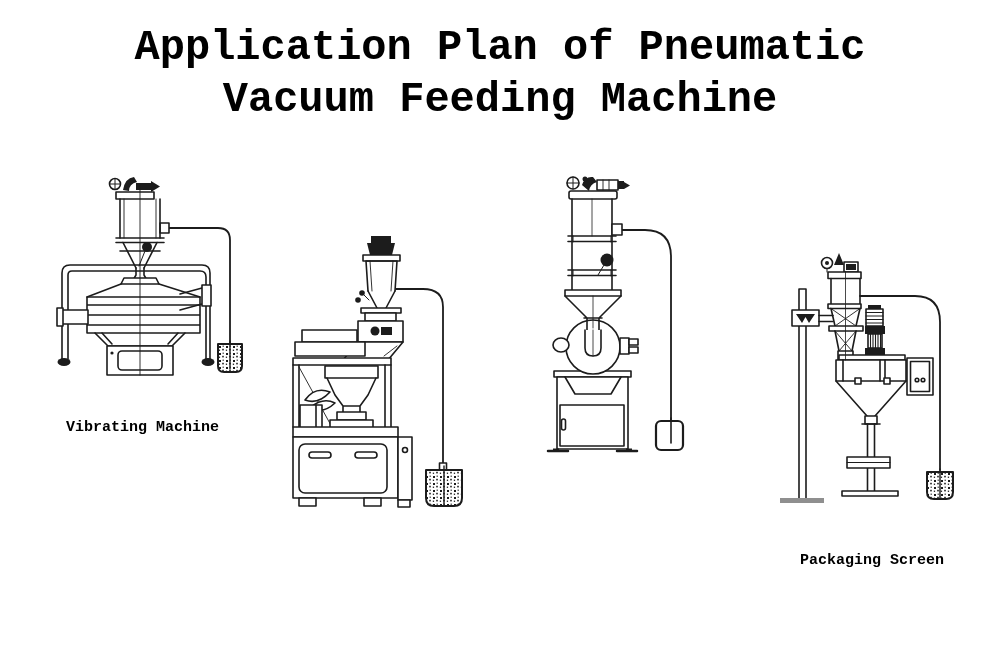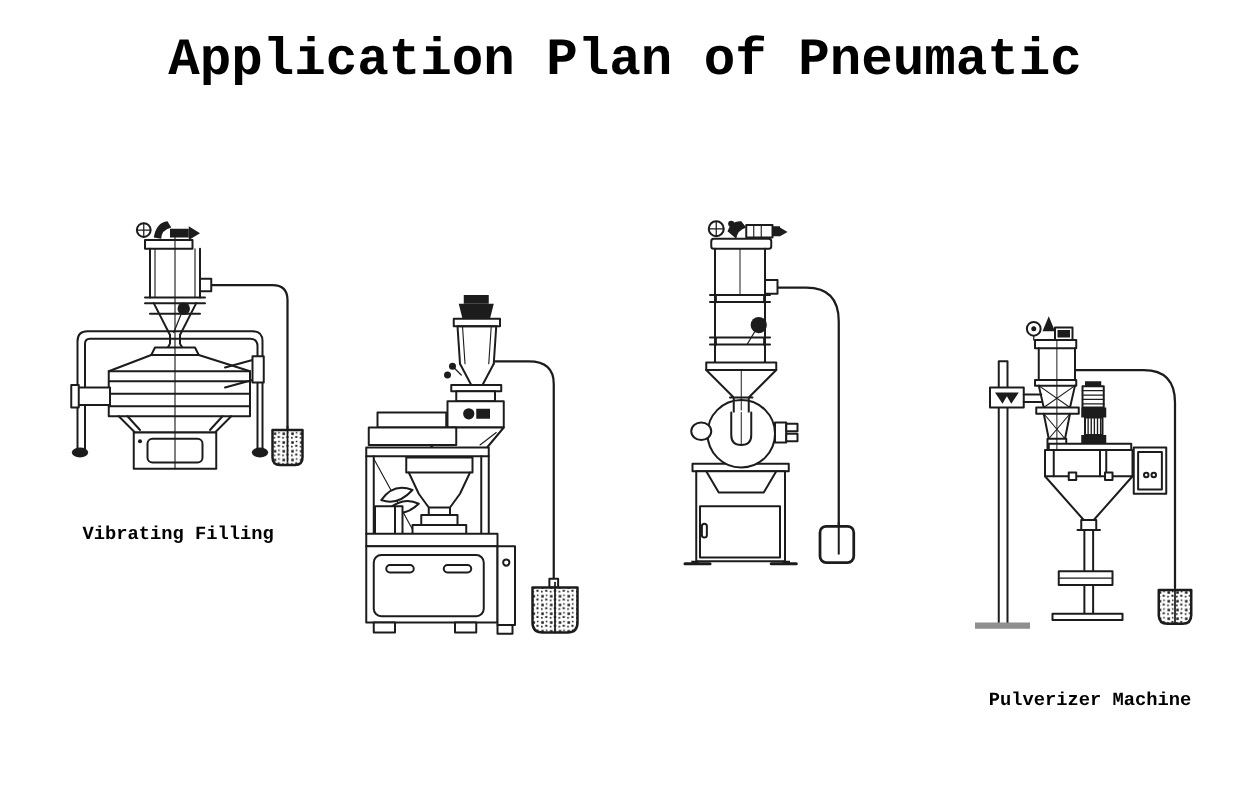--- a/index.html
+++ b/index.html
@@ -22,20 +22,21 @@
   .illus { position:absolute; color:var(--ink,#1c1c1c); }
   svg { display:block; }
 </style>
 </head>
 <body>
 
 <div class="canvas">
 
   <div class="title">
     <div>Application Plan of Pneumatic</div>
+    <div>Vacuum Feeding Machine</div>
   </div>
 
   <div class="illus" style="left:50px;top:170px">
     <svg width="200" height="215" viewBox="0 0 200 215">
       <defs>
         <pattern id="sp1" width="7" height="7" patternUnits="userSpaceOnUse">
           <rect width="7" height="7" fill="#fff"></rect>
           <rect x="1" y="1" width="2" height="2" fill="currentColor"></rect>
           <rect x="4.2" y="3.8" width="1.6" height="1.6" fill="currentColor"></rect>
           <rect x="4.6" y="0.6" width="1.2" height="1.2" fill="currentColor"></rect>
@@ -83,21 +84,21 @@
 
         <path d="M45,163 L58,176 H122 L135,163 M52,163 L62,174 M128,163 L118,174"></path>
         <rect x="57" y="176" width="66" height="29" fill="#fff"></rect>
         <rect x="68" y="181" width="44" height="19" rx="4" fill="#fff"></rect>
         <circle cx="62" cy="183" r="1.6" fill="currentColor" stroke="none"></circle>
 
         <path d="M90,16 V205" stroke-width="0.9"></path>
       </g>
     </svg>
   </div>
-  <div class="m-label" style="left:50px;top:419px;width:185px">Vibrating Filling</div>
+  <div class="m-label" style="left:50px;top:419px;width:185px">Vibrating Machine</div>
 
   <div class="illus" style="left:285px;top:230px">
     <svg width="195" height="285" viewBox="0 0 195 285">
       <defs>
         <pattern id="sp2" width="7" height="7" patternUnits="userSpaceOnUse">
           <rect width="7" height="7" fill="#fff"></rect>
           <rect x="1" y="1" width="2" height="2" fill="currentColor"></rect>
           <rect x="4.2" y="3.8" width="1.6" height="1.6" fill="currentColor"></rect>
           <rect x="4.6" y="0.6" width="1.2" height="1.2" fill="currentColor"></rect>
           <rect x="0.8" y="4.6" width="1.3" height="1.3" fill="currentColor"></rect>
@@ -279,15 +280,15 @@
 
         <rect x="142" y="110" width="26" height="37" fill="#fff"></rect>
         <rect x="145.5" y="113.5" width="19" height="30" fill="#fff"></rect>
         <circle cx="152" cy="132" r="1.8"></circle>
         <circle cx="158" cy="132" r="1.8"></circle>
 
         <path d="M80.5,24 V112" stroke-width="0.8"></path>
       </g>
     </svg>
   </div>
-  <div class="m-label" style="left:782px;top:552px;width:180px">Pulverizer Machine</div>
+  <div class="m-label" style="left:782px;top:552px;width:180px">Packaging Screen</div>
 
 </div>
 
 </body></html>

